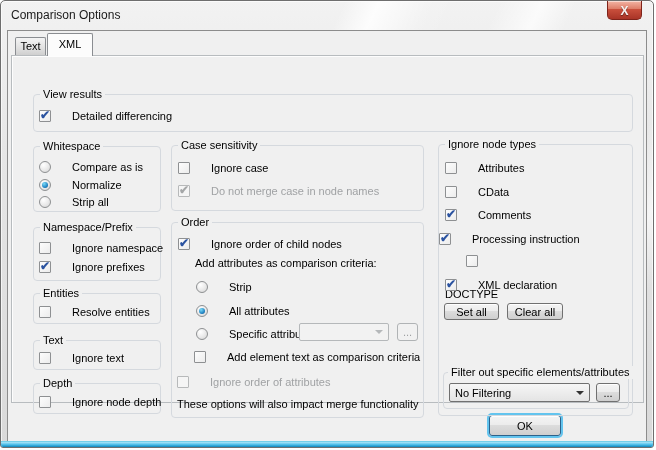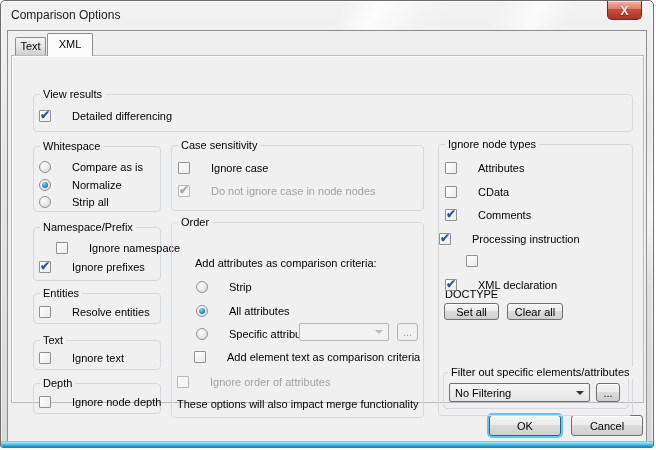--- a/index.html
+++ b/index.html
@@ -161,21 +161,21 @@
           <span class="lbl">Normalize</span>
         </label>
         <label class="row" style="left:5px;top:48px;text-align:center;">
           <span class="radio"></span>
           <span class="lbl">Strip all</span>
         </label>
       </div>
 
       <div class="groupbox" style="left:21px;top:171px;width:128px;height:54px;">
         <span class="legend">Namespace/Prefix</span>
-        <label class="row" style="left:22px;top:13px;">
+        <label class="row" style="left:5px;top:13px;">
           <span class="checkbox"></span>
           <span class="lbl">Ignore namespace</span>
         </label>
         <label class="row" style="left:5px;top:32px;">
           <span class="checkbox checked"></span>
           <span class="lbl">Ignore prefixes</span>
         </label>
       </div>
 
       <div class="groupbox" style="left:21px;top:237px;width:128px;height:31px;">
@@ -203,26 +203,30 @@
       </div>
 
       <div class="groupbox" style="left:159px;top:89px;width:253px;height:66px;">
         <span class="legend">Case sensitivity</span>
         <label class="row" style="left:6px;top:15px;">
           <span class="checkbox"></span>
           <span class="lbl">Ignore case</span>
         </label>
         <label class="row disabled" style="left:6px;top:38px;">
           <span class="checkbox checked"></span>
-          <span class="lbl">Do not ignore case in node nodes</span>
+          <span class="lbl">Do not merge case in node names</span>
         </label>
       </div>
 
       <div class="groupbox" style="left:159px;top:166px;width:253px;height:196px;">
         <span class="legend">Order</span>
+        <label class="row" style="left:6px;top:14px;">
+          <span class="checkbox checked"></span>
+          <span class="lbl">Ignore order of child nodes</span>
+        </label>
         <span class="static" style="left:23px;top:34px;">Add attributes as comparison criteria:</span>
         <label class="row" style="left:24px;top:57px;">
           <span class="radio"></span>
           <span class="lbl">Strip</span>
         </label>
         <label class="row" style="left:24px;top:81px;">
           <span class="radio selected"></span>
           <span class="lbl">All attributes</span>
         </label>
         <label class="row" style="left:24px;top:104px;">
@@ -280,18 +284,17 @@
             <span>No Filtering</span>
             <span class="arrow"></span>
           </div>
           <button class="btn" style="left:152px;top:10px;width:24px;height:19px;">...</button>
         </div>
       </div>
 
     </div>
 
     <button class="btn default" style="left:481px;top:384px;width:72px;height:21px;">OK</button>
-    <button class="btn" style="left:563px;top:384px;width:72px;height:21px;">Cancel</button>
 
   </div>
 
   <div class="bottom-glow"></div>
 </div>
 
 </body></html>

